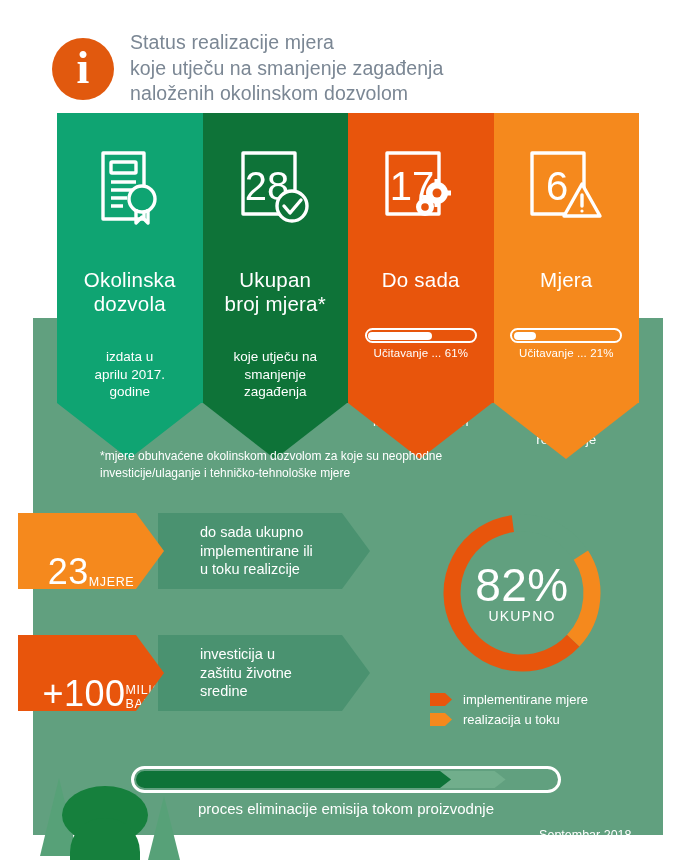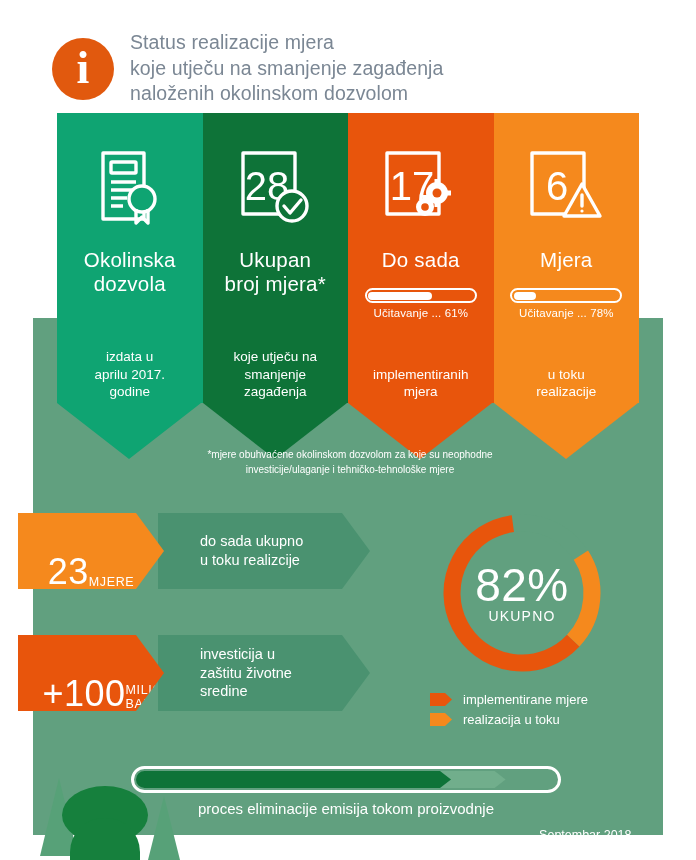--- a/index.html
+++ b/index.html
@@ -51,21 +51,21 @@
     display: flex;
   }
   .card {
     position: relative; width: 145.5px;
     display: flex; flex-direction: column; align-items: center;
     color: #ffffff;
     padding-top: 5px;
   }
   .card .body {
     width: 100%; flex: 1 1 auto;
-    display: flex; flex-direction: column; align-items: center;
+    display: flex; flex-direction: column; align-items: center; gap: 20px;
   }
   .card .tip {
     position: absolute; left: 0; top: 100%;
     width: 0; height: 0;
     border-left: 72.75px solid transparent;
     border-right: 72.75px solid transparent;
     border-top: 56px solid currentColor;
   }
   .card-1 { background: #0FA472; }
   .card-2 { background: #0E7338; }
@@ -94,22 +94,22 @@
   .pill .fill { height: 100%; background: #ffffff; border-radius: 7px; }
   .pill-label {
     font-size: 11.5px; text-align: center; margin-top: 4px;
     letter-spacing: .1px;
   }
   .pill-gap { height: 14px; }
 
   
   #footnote {
     position: absolute; left: 100px; top: 448px; width: 500px;
-    text-align: center; color: #ffffff;
-    font-size: 10px; line-height: 1.45;
+    color: #ffffff;
+    font-size: 12px; line-height: 1.45;
   }
 
   
   .banner { position: absolute; height: 76px; }
   .banner .tag {
     position: absolute; left: 0; top: 0; height: 76px; width: 146px;
     display: flex; align-items: flex-end; justify-content: center;
     color: #ffffff;
     clip-path: polygon(0 0, 118px 0, 146px 50%, 118px 100%, 0 100%);
   }
@@ -295,40 +295,41 @@
           <circle cx="56" cy="63" r="1.6" fill="#ffffff" stroke="none"></circle>
         </svg>
       </div>
       <div class="card-heading">
         <div>Mjera</div>
       </div>
       <div class="pill-wrap">
         <div class="pill">
           <div class="fill" id="fill-mjera" style="width: 21%;"></div>
         </div>
-        <div class="pill-label">Učitavanje ... 78%</div>
+        <div class="pill-label">Učitavanje ... 21%</div>
       </div>
       <div class="pill-gap"></div>
       <div class="card-sub">
         <div>u toku</div>
         <div>realizacije</div>
       </div>
     </div>
     <div class="tip" style="color:#F5891D;"></div>
   </div>
 </div>
 
 <div id="footnote">
   <div>*mjere obuhvaćene okolinskom dozvolom za koje su neophodne</div>
   <div>investicije/ulaganje i tehničko-tehnološke mjere</div>
 </div>
 
 <div class="banner" id="banner-mjere">
   <div class="desc">
     <span>do sada ukupno</span>
+    <span>implementirane ili</span>
     <span>u toku realizcije</span>
   </div>
   <div class="tag">
     <span class="big">23</span>
     <span class="small">MJERE</span>
   </div>
 </div>
 
 <div class="banner" id="banner-invest">
   <div class="desc">

